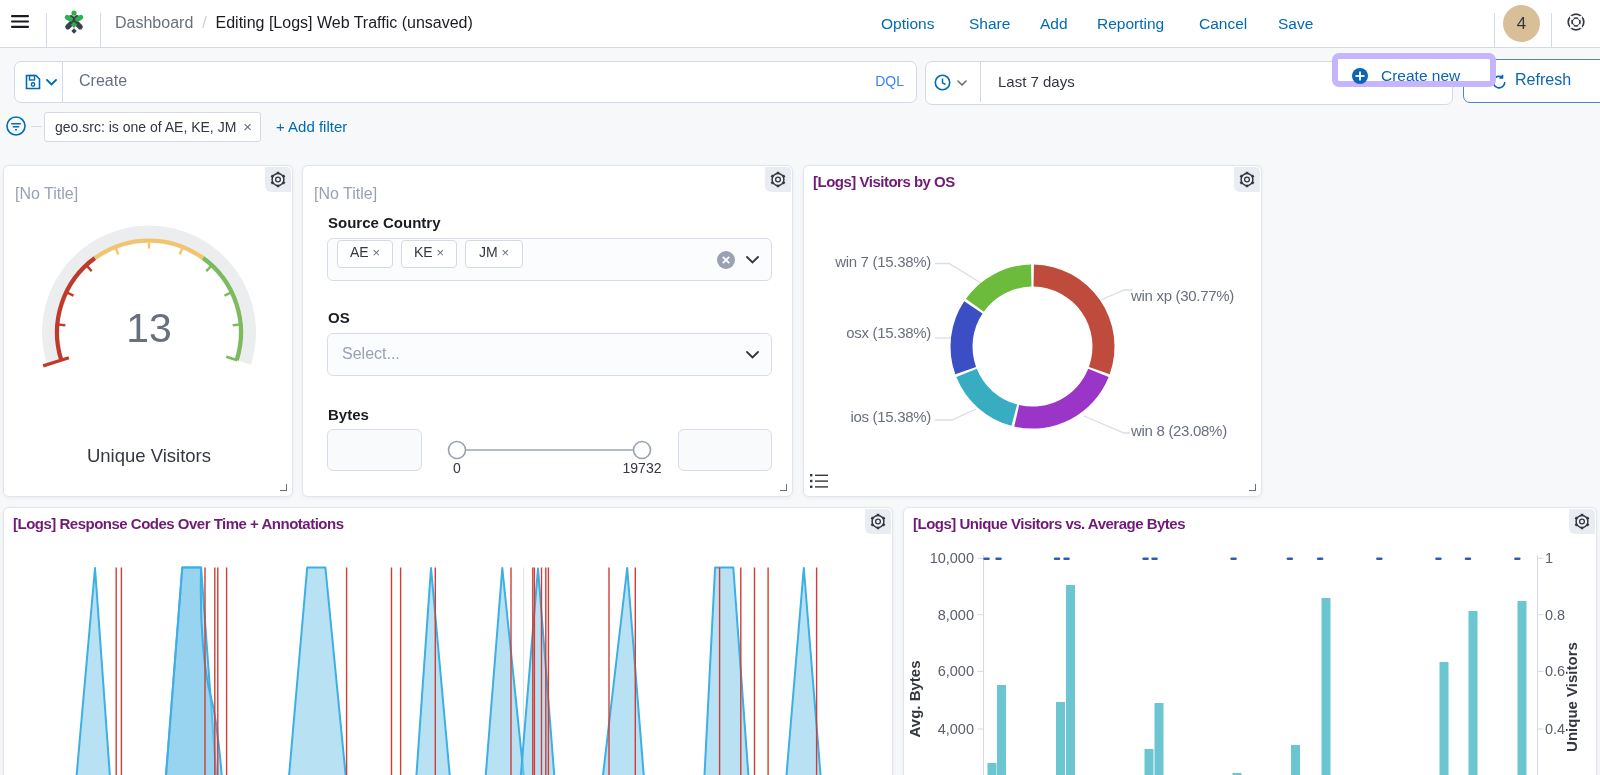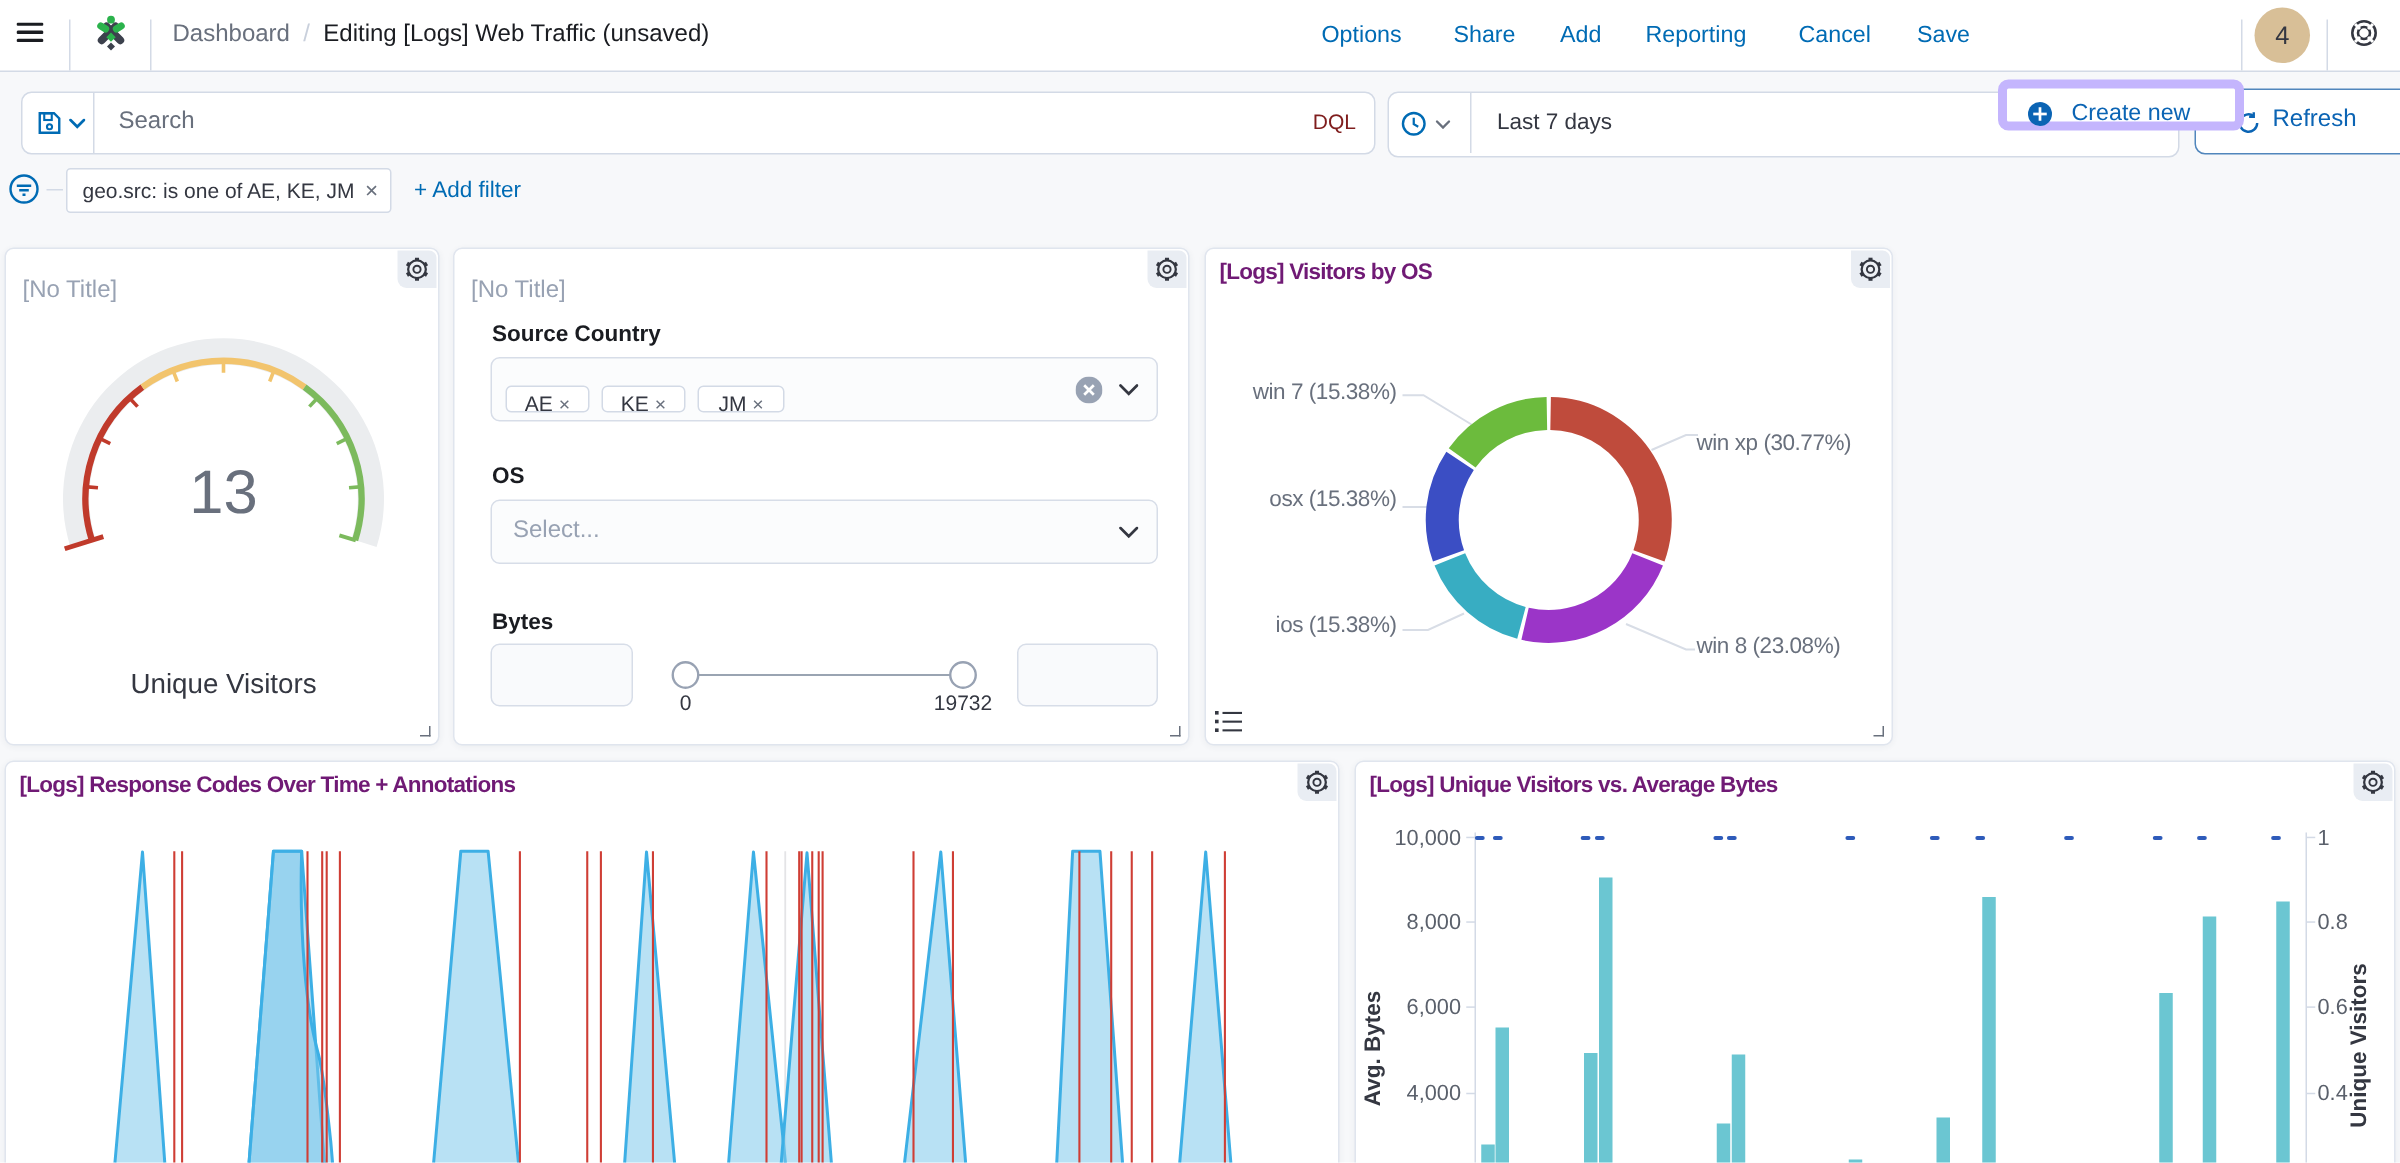--- a/index.html
+++ b/index.html
@@ -12,40 +12,40 @@
 .crumb1 { color:#69707d; font-size:16px; }
 .crumbsl { color:#c9d0dc; font-size:16px; }
 .crumb2 { color:#1a1c21; font-size:16px; font-weight:500; }
 .toplink { position:absolute; top:15px; color:#006bb4; font-size:15.5px; }
 #createnew { position:absolute; left:1332px; top:5px; width:164px; height:34px; border:6px solid #c4b5fd; border-radius:7px; background:#fff; color:#0b64b4; font-size:15.5px;margin-top:48px; }
 #avatar { position:absolute; left:1503px; top:5px; width:37px; height:37px; border-radius:50%; background:#d8bf97; color:#343741; font-size:17px; text-align:center; line-height:37px; }
 
 #qbar { position:absolute; left:14px; top:61px; width:903px; height:42px; background:#fff; border:1px solid #d3dae6; border-radius:7px; }
 #qsave { position:absolute; left:0; top:0; width:48px; height:40px; border-right:1px solid #d3dae6; }
 #qsearch { position:absolute; left:64px; top:10px; color:#69707d; font-size:16px; }
-#qdql { position:absolute; right:12px; top:11px; color:#7f1d1d; font-size:14px; }
+#qdql { position:absolute; right:12px; top:11px; color:#3b82f6; font-size:14px; }
 #tbar { position:absolute; left:925px; top:61px; width:528px; height:44px; background:#fff; border:1px solid #d3dae6; border-radius:7px; }
 #tclock { position:absolute; left:0; top:0; width:55px; height:40px; border-right:1px solid #d3dae6; }
 #tlast { position:absolute; left:72px; top:11px; color:#343741; font-size:15px; }
 #tshow { position:absolute; right:11px; top:11px; color:#006bb4; font-size:15px; }
 #refresh { position:absolute; left:1463px; top:59px; width:157px; height:44px; border:1px solid #5186bc; border-radius:7px; background:#fff; color:#0b64b4; font-size:16px; }
 
 #fchip { position:absolute; left:44px; top:112px; width:217px; height:30px; background:#fff; border:1px solid #d3dae6; border-radius:3px; font-size:14px; color:#343741; line-height:28px; padding-left:10px; }
 #fchip .x { color:#69707d; margin-left:7px; font-size:15px; }
 #addfilter { position:absolute; left:276px; top:118px; color:#006bb4; font-size:15px; }
 #fdash { position:absolute; left:31px; top:126px; width:11px; height:1px; background:#d3dae6; }
 
 .panel { position:absolute; background:#fff; border:1px solid #e0e5ee; border-radius:6px; box-shadow:0 1px 4px rgba(50,60,80,0.06); }
 .notitle { position:absolute; left:11px; top:8px; font-size:16px; color:#98a2b3;margin-top:11px; }
 .ptitle { position:absolute; left:9px; top:7px; font-size:15px; letter-spacing:-0.5px; font-weight:bold; color:#701a75; }
 .gearbox { position:absolute; right:1px; top:1px; width:26px; height:25px; background:#e9edf3; border-radius:0 5px 0 6px; }
 .rsz { position:absolute; right:5px; bottom:5px; width:7px; height:7px; border-right:1.5px solid #69707d; border-bottom:1.5px solid #69707d; }
 .flabel { font-size:15px; font-weight:bold; color:#1a1c21; position:absolute; }
 .finput { position:absolute; background:#fbfcfd; border:1px solid #d7dde8; border-radius:6px; }
-.chip { position:absolute; top:18px; height:18px; background:#fff; border:1px solid #d3dae6; border-radius:4px; font-size:14px; color:#343741; line-height:22px; text-align:center; }
+.chip { position:absolute; top:1px; height:28px; background:#fff; border:1px solid #d3dae6; border-radius:4px; font-size:14px; color:#343741; line-height:22px; text-align:center; }
 .chip .x { color:#69707d; font-size:13px; }
 .donutlabel { position:absolute; font-size:15px; letter-spacing:-0.3px; color:#69707d; white-space:nowrap; }
 </style>
 </head>
 <body>
 <div id="page">
   <div id="topbar">
     <svg class="abs" style="left:11px;top:15px" width="18" height="14" viewBox="0 0 18 14">
       <rect x="0" y="0" width="18" height="2.2" rx="1" fill="#1a1c21"></rect>
       <rect x="0" y="5.4" width="18" height="2.2" rx="1" fill="#1a1c21"></rect>
@@ -93,21 +93,21 @@
     <div id="qsave">
       <svg class="abs" style="left:10px;top:12px" width="16" height="16" viewBox="0 0 16 16">
         <path d="M1.5 1.5 H11 L14.5 5 V14.5 H1.5 Z" fill="none" stroke="#006bb4" stroke-width="1.6"></path>
         <rect x="4.5" y="1.5" width="5" height="4.5" fill="none" stroke="#006bb4" stroke-width="1.4"></rect>
         <circle cx="8" cy="10.5" r="1.7" fill="none" stroke="#006bb4" stroke-width="1.4"></circle>
       </svg>
       <svg class="abs" style="left:31px;top:17px" width="11" height="7" viewBox="0 0 11 7">
         <path d="M1 1 L5.5 5.5 L10 1" fill="none" stroke="#006bb4" stroke-width="1.8" stroke-linecap="round"></path>
       </svg>
     </div>
-    <div id="qsearch">Search</div>
+    <div id="qsearch">Create</div>
     <div id="qdql">DQL</div>
   </div>
   <div id="tbar">
     <div id="tclock">
       <svg class="abs" style="left:8px;top:12px" width="17" height="17" viewBox="0 0 17 17">
         <circle cx="8.5" cy="8.5" r="7.2" fill="none" stroke="#006bb4" stroke-width="1.6"></circle>
         <path d="M8.5 4.5 V8.8 L11.5 10.5" fill="none" stroke="#006bb4" stroke-width="1.5"></path>
       </svg>
       <svg class="abs" style="left:31px;top:18px" width="10" height="6" viewBox="0 0 10 6">
         <path d="M1 1 L5 5 L9 1" fill="none" stroke="#69707d" stroke-width="1.6" stroke-linecap="round"></path>

